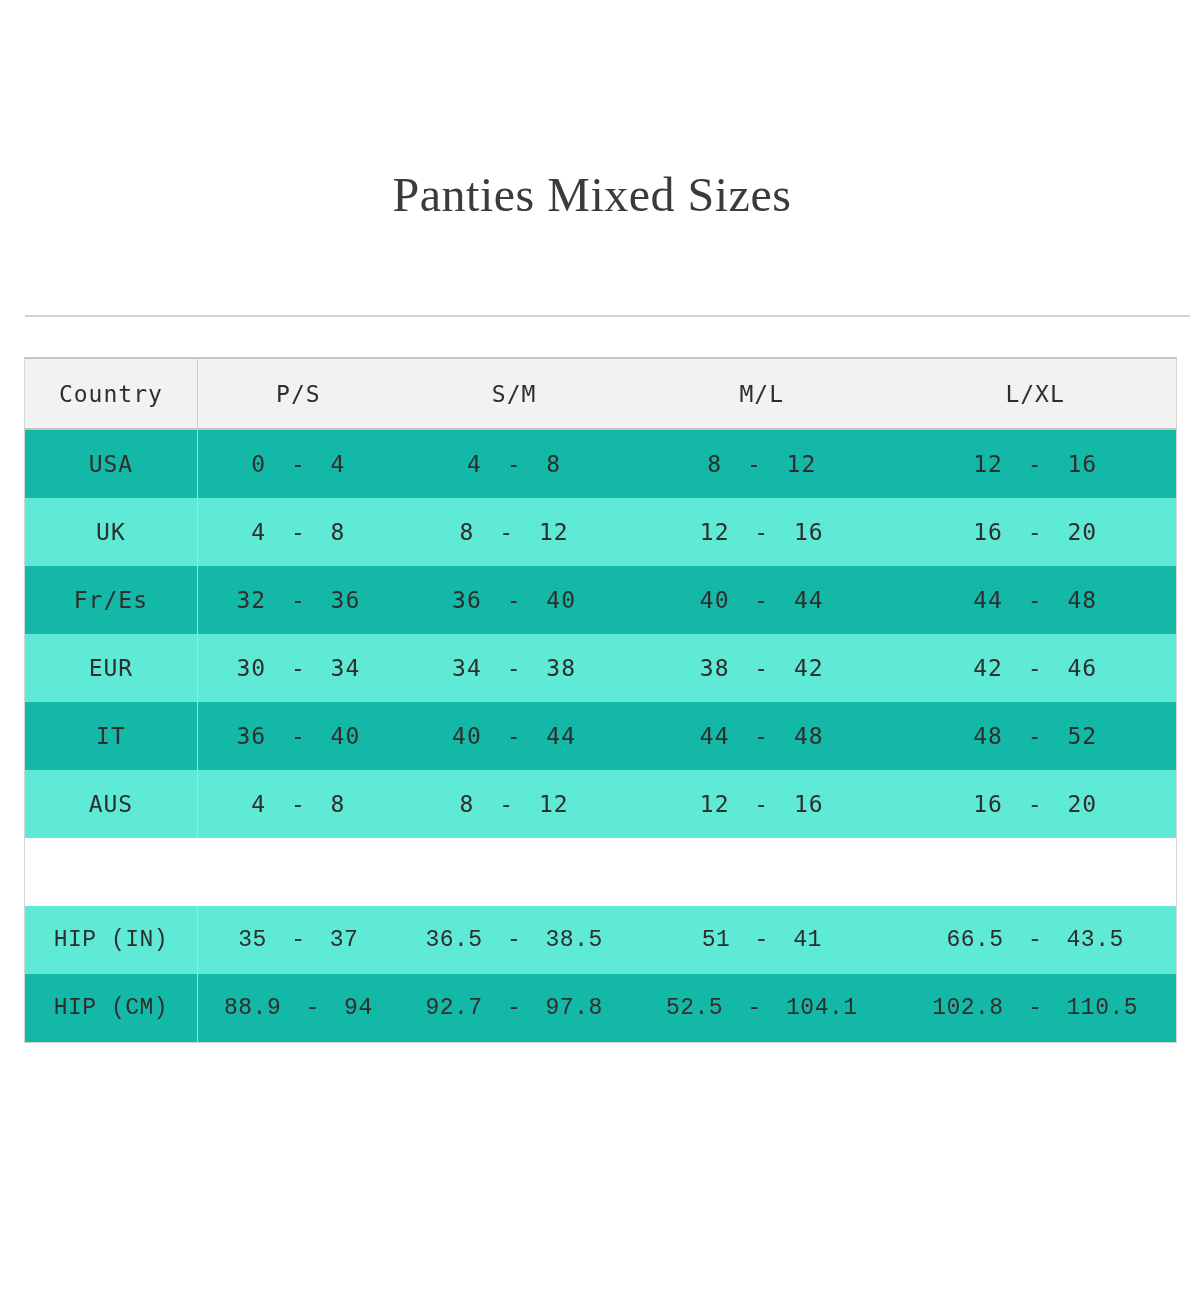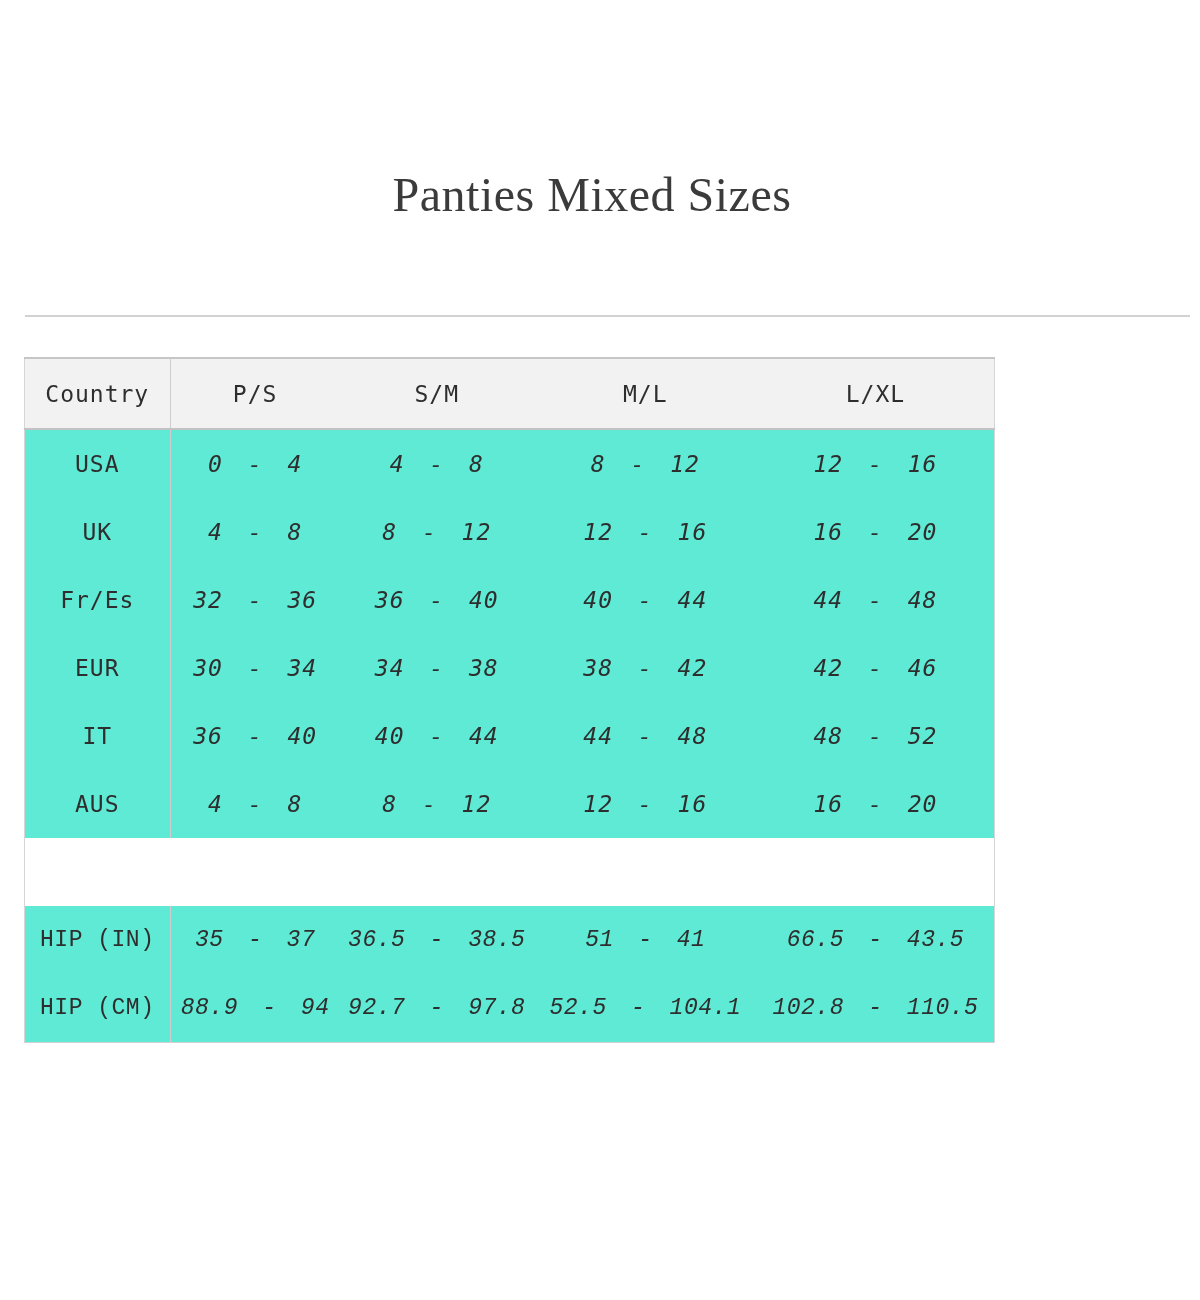--- a/index.html
+++ b/index.html
@@ -19,21 +19,21 @@
     color:#3b3b3b;
     letter-spacing:0.5px;
   }
   .divider {
     height:0; border:0;
     border-top:2px solid #d2d2d2;
     margin:93px 10px 0 25px;
   }
   table.size-table {
     margin:40px 16px 0 24px;
-    width:971px;
+    width:1153px;
     border-collapse:collapse;
     table-layout:fixed;
     font-size:23px;
     color:#2e2e2e;
     border:1px solid #d6d6d6;
     border-top:2px solid #c6c6c6;
     border-bottom:1px solid #d2d2d2;
   }
   col.c-country { width:15%; }
   col.c-ps { width:17.5%; }
@@ -45,25 +45,25 @@
     background:#f2f2f2;
     height:67px;
     border-bottom:2px solid #c2c2c2;
     text-align:center;
     letter-spacing:1px;
   }
   .size-table td {
     height:66px;
     text-align:center;
     letter-spacing:1px;
-    background:#5eead4;
+    background:#14b8a6;
   }
   .size-table th.lbl,
   .size-table td.lbl { border-right:1px solid #cdcdcd; }
-  .size-table td.val { word-spacing:10px;font-style:italic; }
+  .size-table td.val { word-spacing:10px; }
   .size-table tr.stripe td { background:#5eead4; }
   .size-table tr.spacer td { background:#ffffff; border-right:0; }
   .size-table tr.measure td {
     font-family:"Liberation Mono", monospace;
     letter-spacing:0.5px;
   }
 </style>
 </head>
 <body>
 

